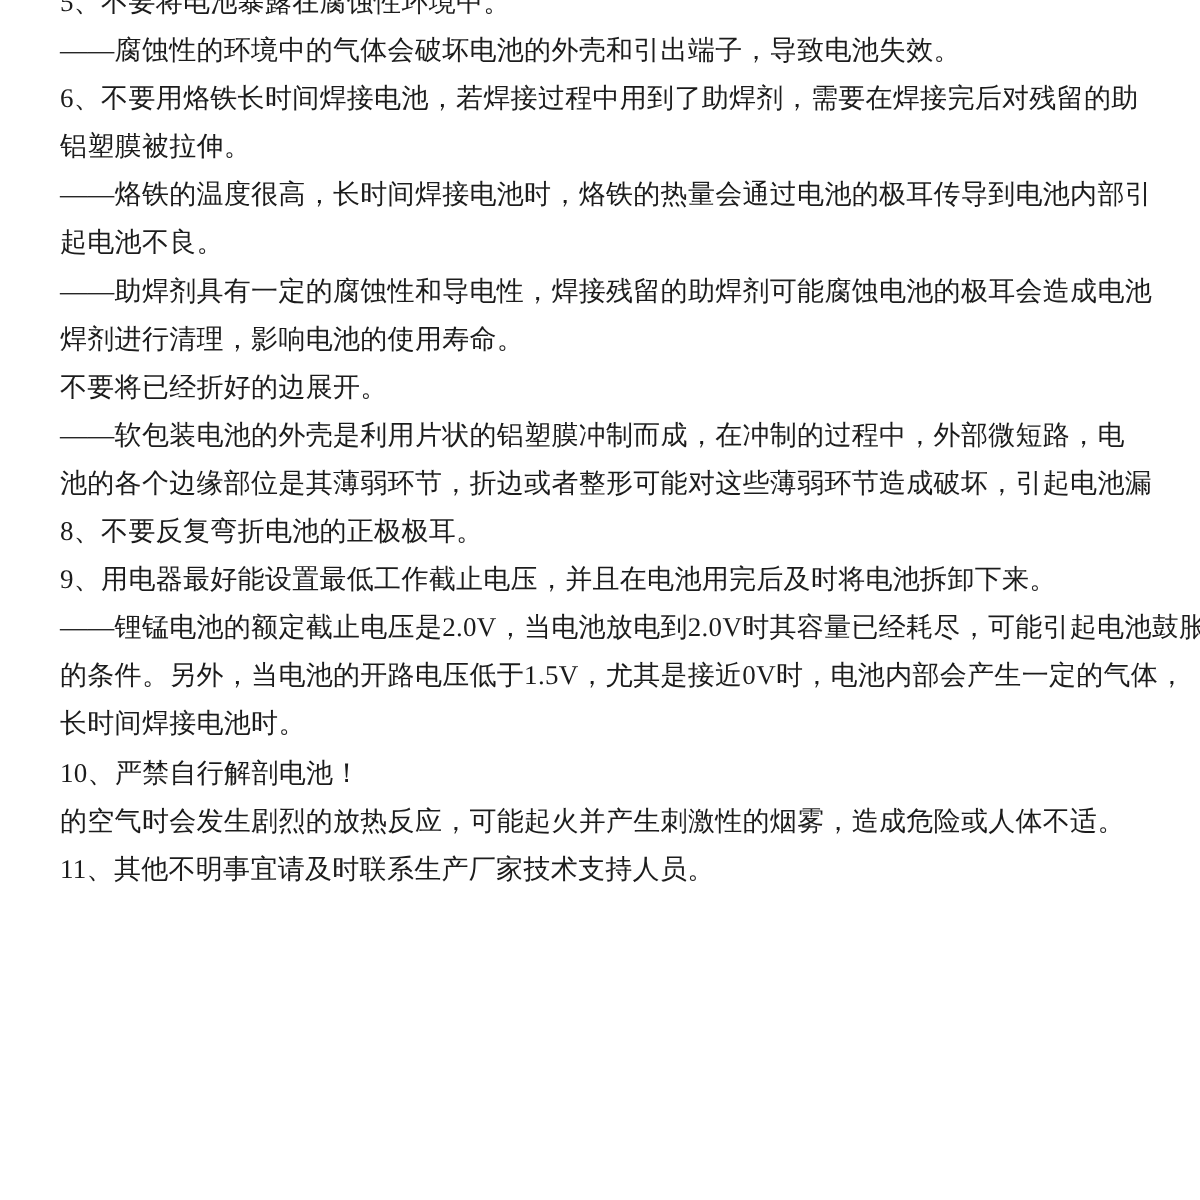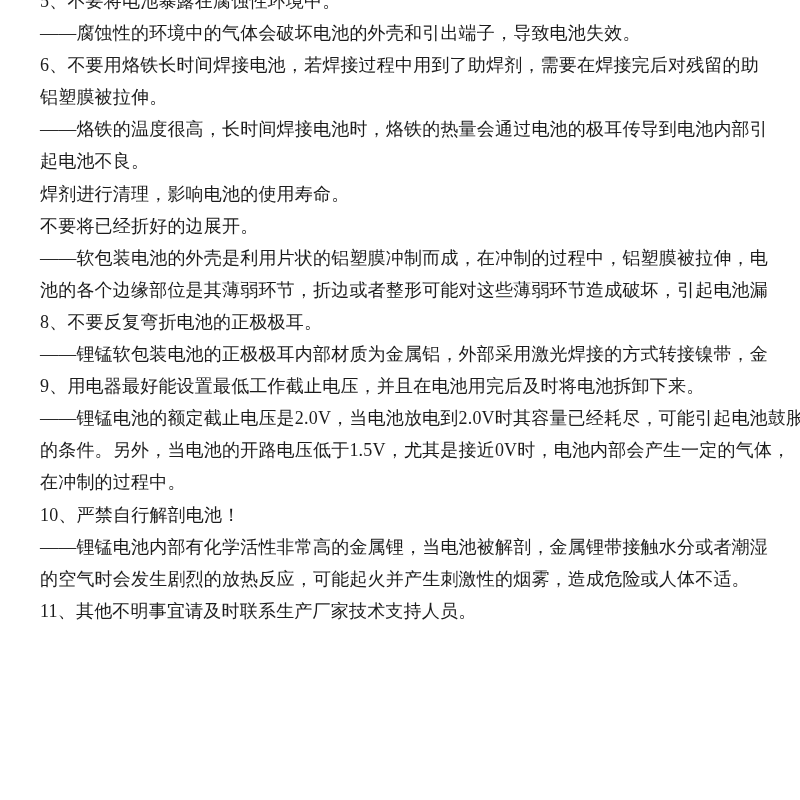--- a/index.html
+++ b/index.html
@@ -46,28 +46,27 @@
 
 <div class="page" style="background: rgb(255, 255, 255);">
   <div class="seam-band" style="background: rgb(248, 248, 248);"></div>
   <div class="text-col" style="color: rgb(28, 28, 28);">
       <div class="line">5、不要将电池暴露在腐蚀性环境中。</div>
       <div class="line">——腐蚀性的环境中的气体会破坏电池的外壳和引出端子，导致电池失效。</div>
       <div class="line">6、不要用烙铁长时间焊接电池，若焊接过程中用到了助焊剂，需要在焊接完后对残留的助</div>
       <div class="line">铝塑膜被拉伸。</div>
       <div class="line">——烙铁的温度很高，长时间焊接电池时，烙铁的热量会通过电池的极耳传导到电池内部引</div>
       <div class="line">起电池不良。</div>
+      <div class="line">——助焊剂具有一定的腐蚀性和导电性，焊接残留的助焊剂可能腐蚀电池的极耳会造成电池</div>
       <div class="line">焊剂进行清理，影响电池的使用寿命。</div>
       <div class="line">不要将已经折好的边展开。</div>
-      <div class="line">——软包装电池的外壳是利用片状的铝塑膜冲制而成，在冲制的过程中，铝塑膜被拉伸，电</div>
+      <div class="line">——软包装电池的外壳是利用片状的铝塑膜冲制而成，在冲制的过程中，外部微短路，电</div>
       <div class="line">池的各个边缘部位是其薄弱环节，折边或者整形可能对这些薄弱环节造成破坏，引起电池漏</div>
       <div class="line">8、不要反复弯折电池的正极极耳。</div>
-      <div class="line">——锂锰软包装电池的正极极耳内部材质为金属铝，外部采用激光焊接的方式转接镍带，金</div>
       <div class="line">9、用电器最好能设置最低工作截止电压，并且在电池用完后及时将电池拆卸下来。</div>
       <div class="line">——锂锰电池的额定截止电压是2.0V，当电池放电到2.0V时其容量已经耗尽，可能引起电池鼓胀</div>
       <div class="line">的条件。另外，当电池的开路电压低于1.5V，尤其是接近0V时，电池内部会产生一定的气体，</div>
-      <div class="line">在冲制的过程中。</div>
+      <div class="line">长时间焊接电池时。</div>
       <div class="line">10、严禁自行解剖电池！</div>
-      <div class="line">——锂锰电池内部有化学活性非常高的金属锂，当电池被解剖，金属锂带接触水分或者潮湿</div>
       <div class="line">的空气时会发生剧烈的放热反应，可能起火并产生刺激性的烟雾，造成危险或人体不适。</div>
       <div class="line">11、其他不明事宜请及时联系生产厂家技术支持人员。</div>
     </div>
 </div>
 
 </body></html>

